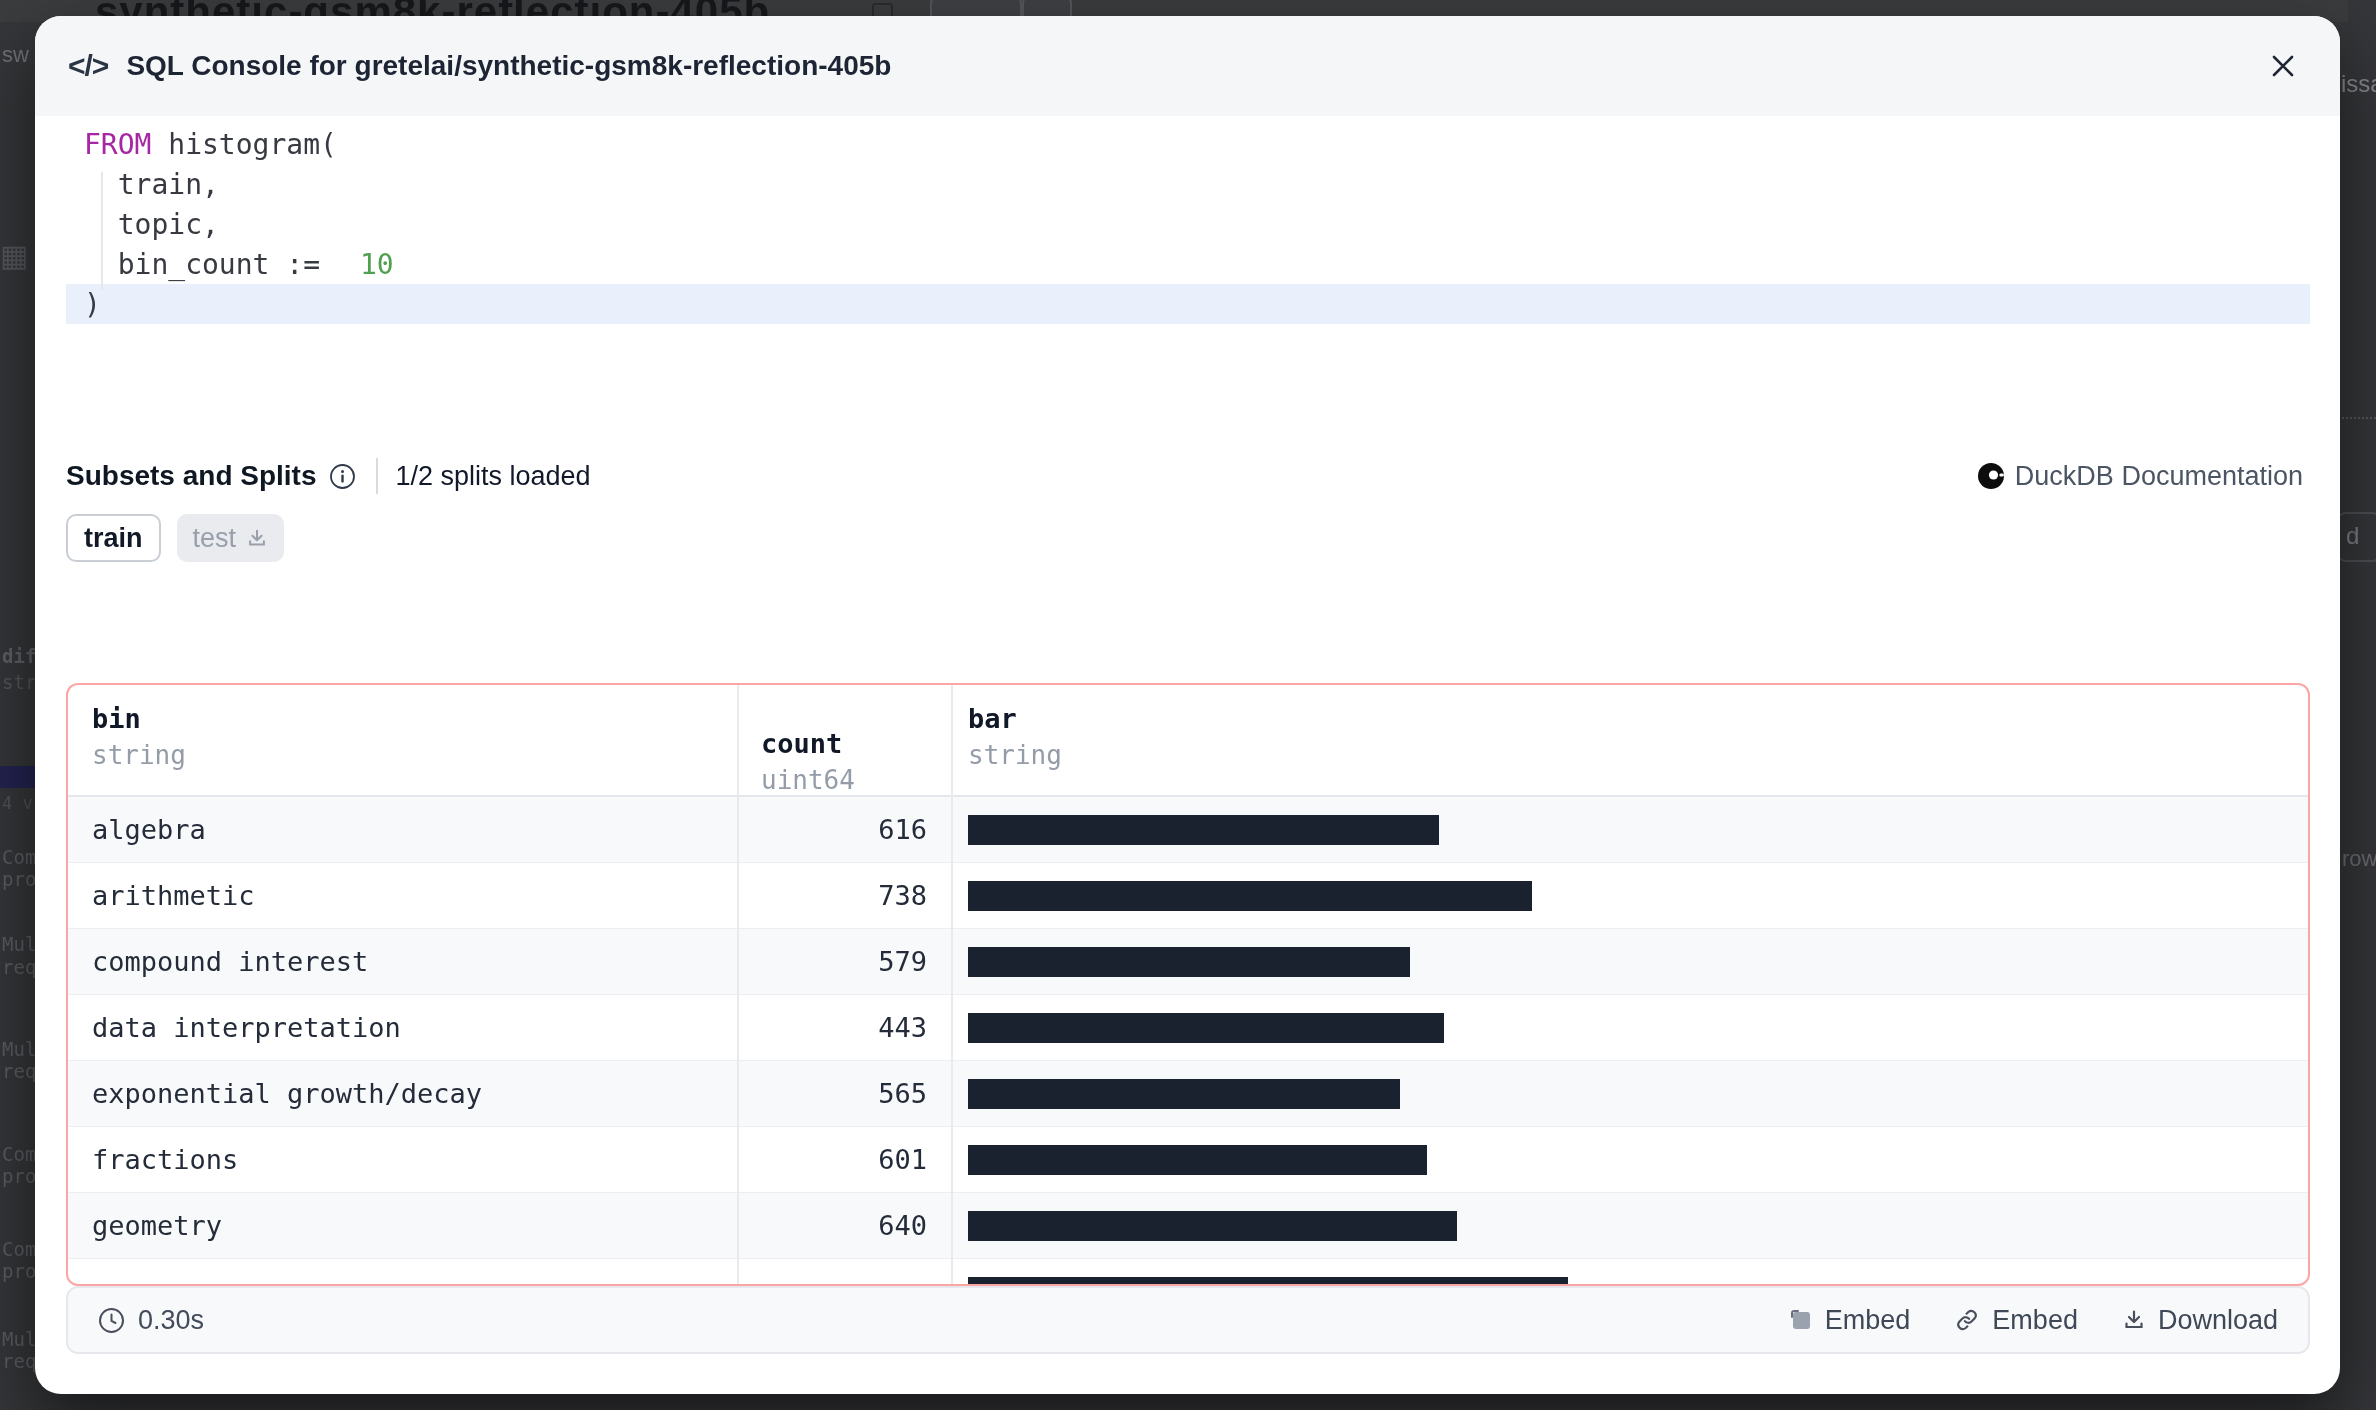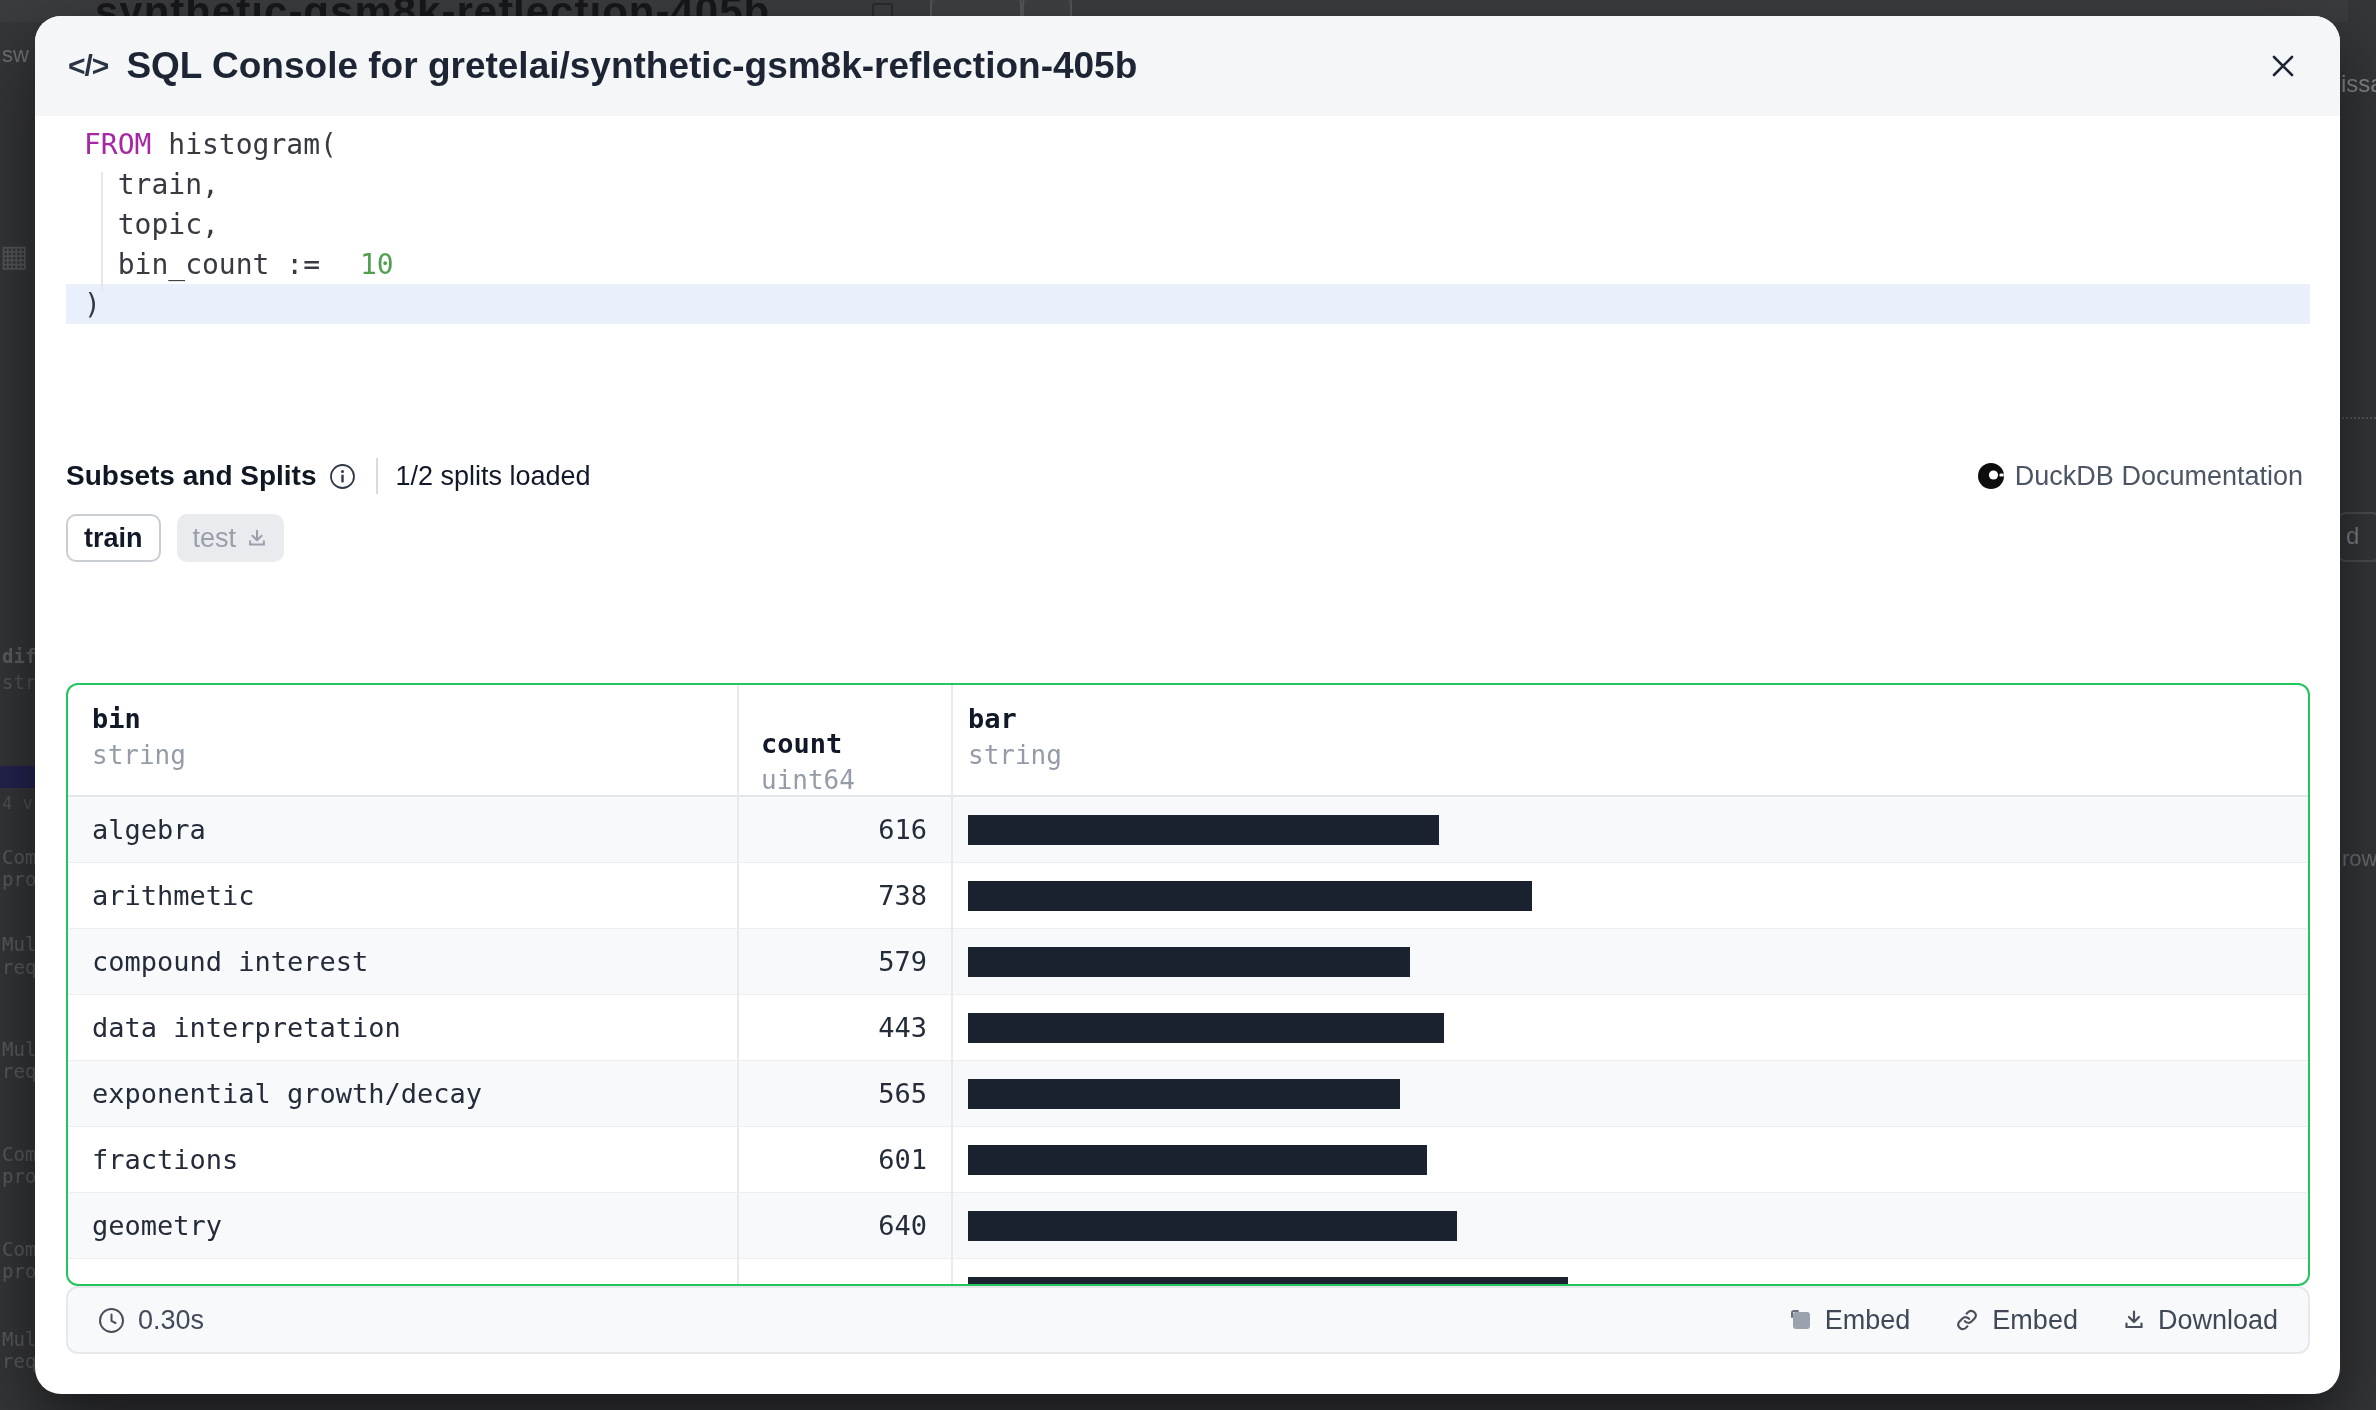--- a/index.html
+++ b/index.html
@@ -21,21 +21,21 @@
   .navy-bar{position:absolute;left:0;top:766px;width:35px;height:22px;background:#232350;}
   .dotted-frag{position:absolute;left:2342px;top:417px;width:34px;border-top:2px dotted #56585c;}
   .pill-frag{position:absolute;left:2336px;top:512px;width:42px;height:46px;
              border:2px solid #4c4e52;border-radius:10px;}
   
   .modal{position:absolute;left:35px;top:16px;width:2305px;height:1378px;background:#ffffff;
          border-radius:26px;box-shadow:0 30px 70px rgba(0,0,0,.55);overflow:hidden;}
   .modal-header{position:absolute;left:0;top:0;right:0;height:100px;background:#f5f6f8;
                 display:flex;align-items:center;padding:0 40px 0 33px;box-sizing:border-box;}
   .code-glyph{font-size:30px;font-weight:bold;color:#2b3445;letter-spacing:-1px;margin-right:18px;}
-  .modal-title{font-size:37px;font-weight:bold;color:#1d2433;}
+  .modal-title{font-size:28px;font-weight:bold;color:#1d2433;}
   .close-btn{margin-left:auto;width:34px;height:34px;display:flex;align-items:center;
              justify-content:center;cursor:pointer;background:none;border:none;padding:0;}
   
   .code-area{position:absolute;left:0;top:100px;right:0;height:300px;}
   .code-line{height:40px;display:flex;align-items:center;white-space:pre;
              font-family:"DejaVu Sans Mono",monospace;font-size:28px;
              margin:0 30px 0 31px;padding-left:18px;}
   .code-line.active{background:#e9f0fb;}
   .code-lines{padding-top:8px;}
   .indent-guide{position:absolute;left:66px;top:56px;width:2px;height:118px;background:#e4e7eb;}
@@ -58,21 +58,21 @@
   
   .run-query{position:absolute;left:31px;right:30px;top:570px;height:77px;background:#fafbfd;
              border:2px solid #e6e8ec;border-radius:12px;box-sizing:border-box;
              display:flex;align-items:center;justify-content:center;gap:22px;cursor:pointer;}
   .run-label{font-size:28px;font-weight:bold;color:#1a2233;}
   .kbd-badge{display:flex;align-items:center;gap:6px;background:#fff;border:2px solid #e1e4e9;
              border-radius:8px;height:40px;padding:0 10px;font-size:23px;color:#2f3949;
              box-shadow:0 1px 2px rgba(0,0,0,.06);}
   
   .rtable{position:absolute;left:31px;right:30px;top:667px;height:603px;
-          border:2px solid #22c55e;border-radius:12px;box-sizing:border-box;overflow:hidden;
+          border:2px solid #fca5a5;border-radius:12px;box-sizing:border-box;overflow:hidden;
           font-family:"DejaVu Sans Mono",monospace;background:#fff;}
   .thead{height:112px;border-bottom:2px solid #e3e6ea;box-sizing:border-box;position:relative;}
   .thcell{position:absolute;top:18px;}
   .thname{font-size:27px;font-weight:bold;color:#111827;}
   .thtype{font-size:26px;color:#949ca8;margin-top:6px;}
   .trow{height:66px;display:flex;align-items:center;border-bottom:1px solid #eceef1;
         box-sizing:border-box;position:relative;padding-left:7px;}
   .trow.striped{background:#f8f9fb;}
   .cell{font-size:27px;color:#242b39;}
   .cell.bin{position:absolute;left:24px;}

